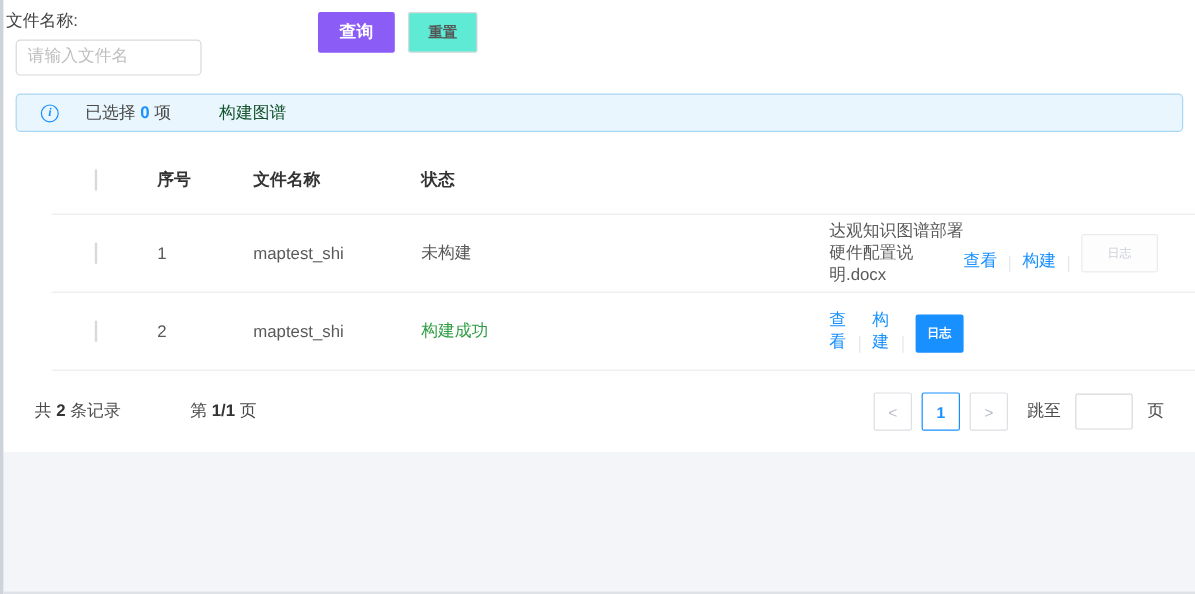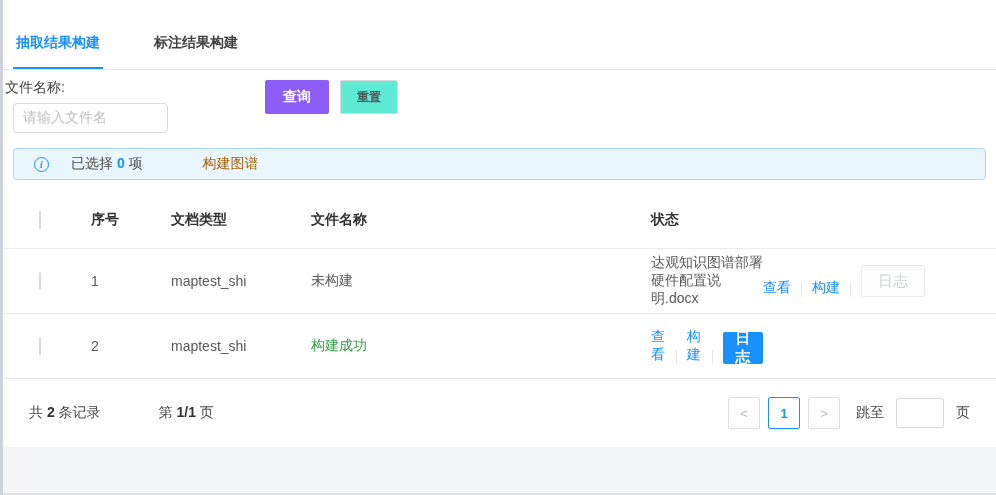--- a/index.html
+++ b/index.html
@@ -59,42 +59,42 @@
     display: flex; align-items: center;
   }
   .info-icon {
     margin-left: 20px; width: 15px; height: 15px; border-radius: 50%;
     border: 1px solid #1890ff; color: #1890ff; font-size: 10px; font-weight: 600;
     display: inline-flex; align-items: center; justify-content: center;
     font-family: "Liberation Serif", serif; font-style: italic; flex: none;
   }
   .alert-text { margin-left: 22px; color: #4a4a4a; }
   .alert-count { color: #1890ff; font-weight: 700; }
-  .alert-link { margin-left: 60px; color: #a16207; cursor: pointer; text-decoration: none; }
-
-  
-  .table { margin-top: 12px; }
+  .alert-link { margin-left: 40px; color: #14532d; cursor: pointer; text-decoration: none; }
+
+  
+  .table { margin-top: 12px; padding-left: 40px; }
   .trow {
     display: grid;
     grid-template-columns: 62px 80px 140px 340px 112px auto;
     align-items: center; padding-left: 26px;
     border-bottom: 1px solid #e9ebee;
   }
   .trow.head { height: 57px; color: #333; font-weight: 600; }
   .trow.body { height: 65px; color: #595959; }
   .checkbox {
     width: 16px; height: 16px; margin-left: 10px;
     border: 1px solid #d9d9d9; border-radius: 3px; background: #fff; cursor: pointer;
   }
   .status-success { color: #2f9e44; }
   .actions { display: flex; align-items: flex-end; }
   .action-link { color: #1890ff; cursor: pointer; text-decoration: none; }
   .action-sep { width: 1px; height: 14px; background: #e3e6eb; margin: 0 10px; }
   .log-btn {
-    width: 64px; height: 32px; border-radius: 2px; font-size: 15px;
+    width: 64px; height: 32px; border-radius: 2px; font-size: 10px;
     display: inline-flex; align-items: center; justify-content: center;
     cursor: pointer; font-family: inherit; font-weight: 600;
   }
   .log-btn.disabled {
     background: #fdfdfd; border: 1px solid #e9ebef; color: #ccd0d9; cursor: not-allowed; font-weight: 400;
   }
   .log-btn.primary { background: #1890ff; border: none; color: #fff; }
 
   
   .pager { display: flex; align-items: center; height: 68px; padding: 0 26px; gap: 32px; }
@@ -119,24 +119,20 @@
   .jump-suffix { margin-left: 12px; color: #4a4a4a; }
 
   .footer-space { flex: 1; background: #f3f5f8; border-bottom: 2px solid #dfe2e7; }
 </style>
 </head>
 <body>
 
 <div class="panel">
   <div class="content">
 
-    <div class="tabs">
-      <div class="tab active">抽取结果构建</div>
-      <div class="tab">标注结果构建</div>
-    </div>
 
     <div class="filter">
       <div class="filter-label">文件名称:</div>
       <input class="filter-input" type="text" placeholder="请输入文件名" style="">
       <button class="btn-search">查询</button>
       <button class="btn-reset">重置</button>
     </div>
 
     <div class="alert">
       <span class="info-icon">i</span>
@@ -145,21 +141,20 @@
         <span class="alert-count">0</span>
         <span>项</span>
       </span>
       <a class="alert-link">构建图谱</a>
     </div>
 
     <div class="table">
       <div class="trow head">
         <div><span class="checkbox"></span></div>
         <div>序号</div>
-        <div>文档类型</div>
         <div>文件名称</div>
         <div>状态</div>
       </div>
 
       <div class="trow body">
         <div><span class="checkbox"></span></div>
         <div>1</div>
         <div>maptest_shi</div>
         <div>未构建</div>
         <div>达观知识图谱部署硬件配置说明.docx</div>

